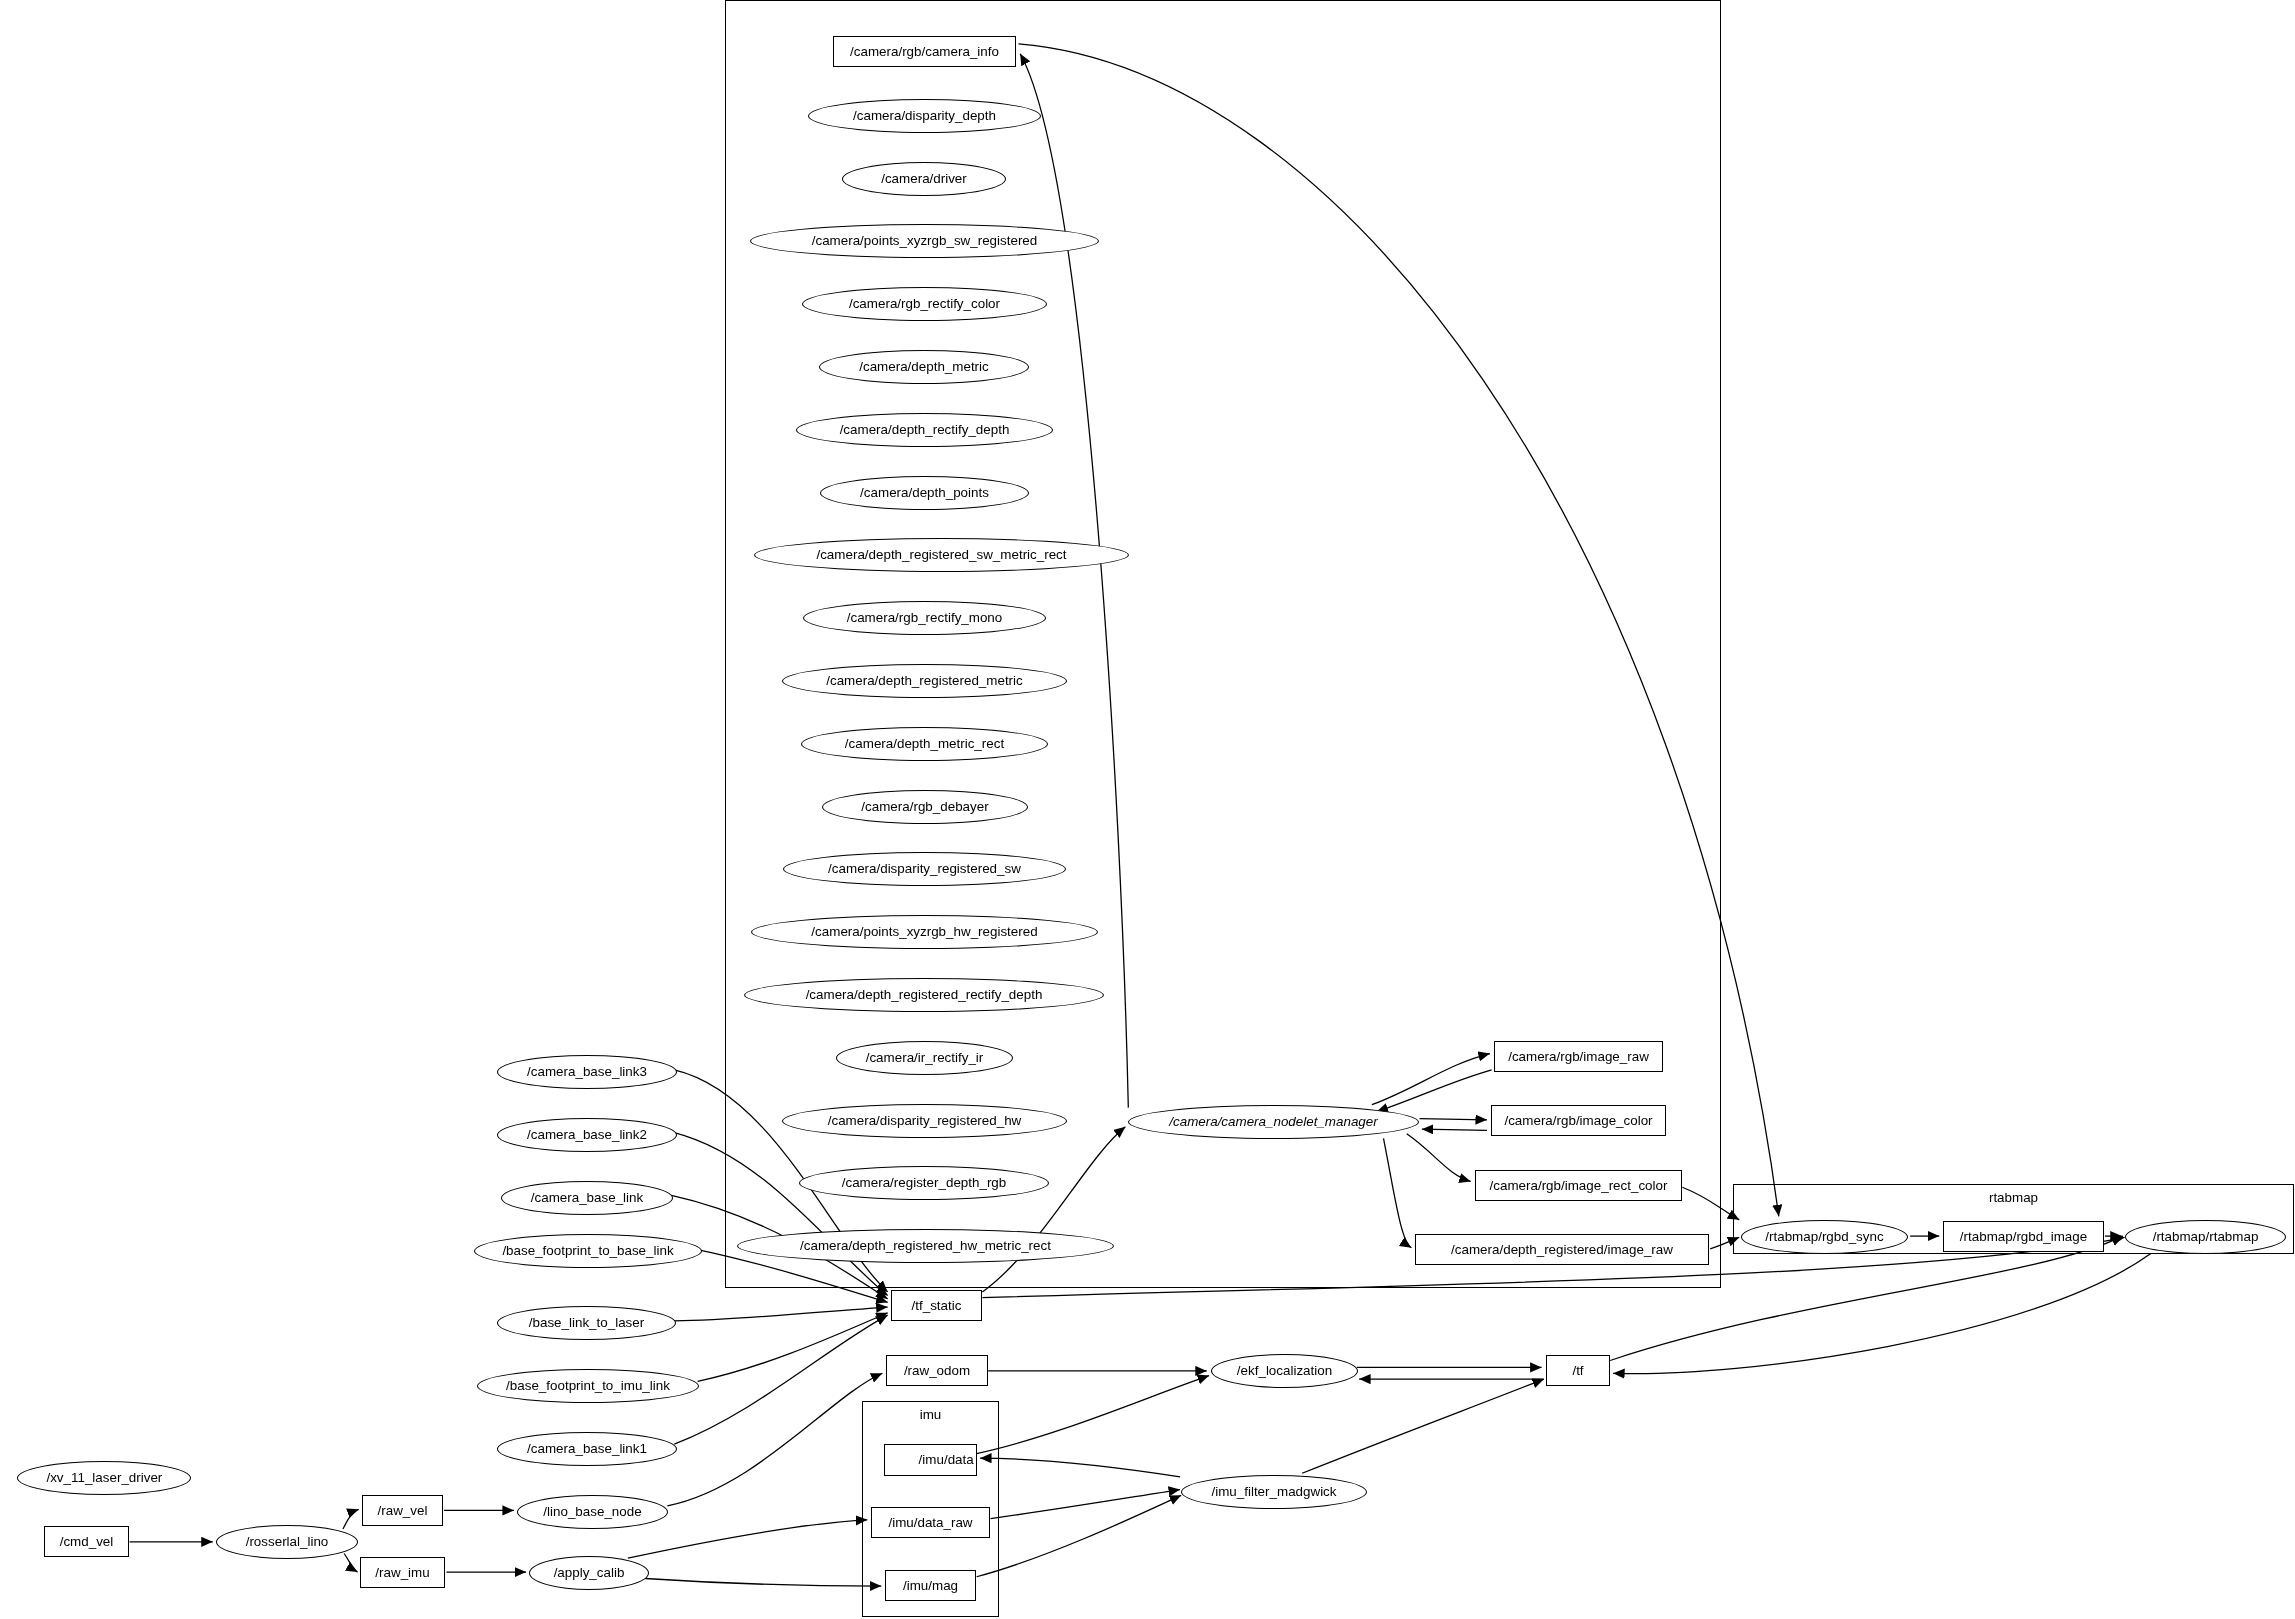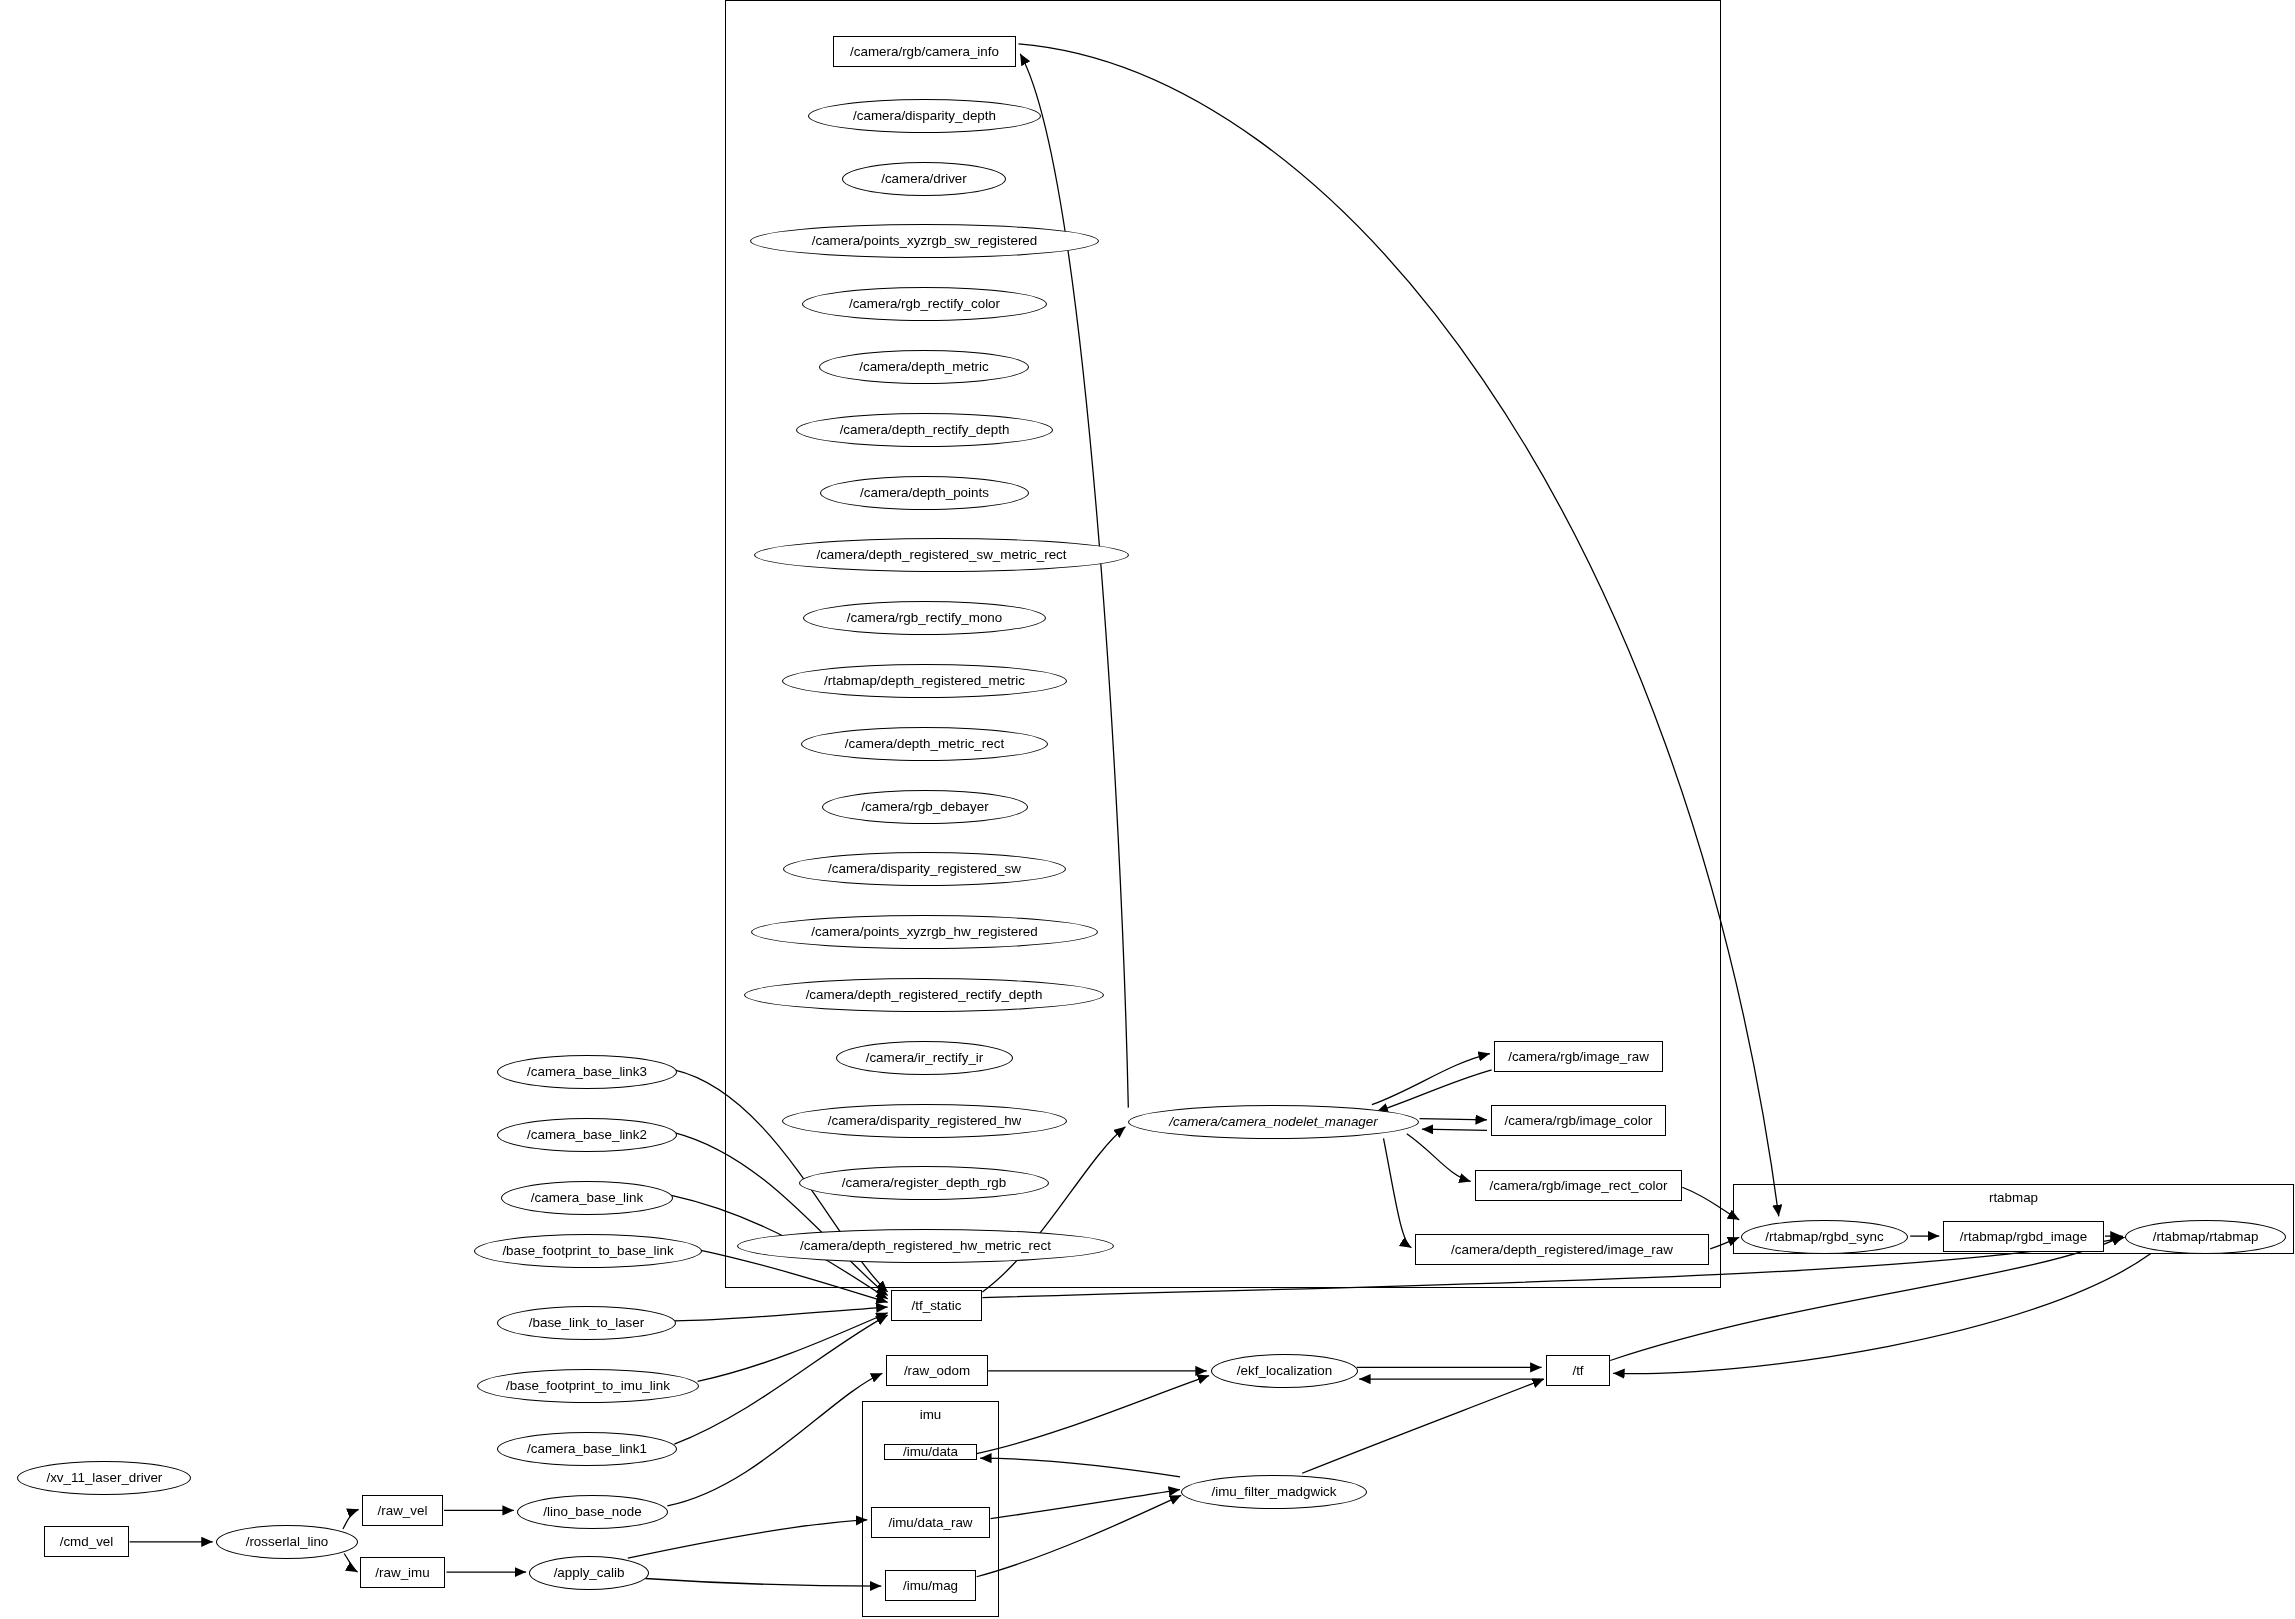--- a/index.html
+++ b/index.html
@@ -178,21 +178,21 @@
   <div class="node ellipse" style="left:820px; top:476px; width:209px; height:34px;">
       <span>/camera/depth_points</span>
     </div>
   <div class="node ellipse" style="left:754px; top:538px; width:375px; height:34px;text-align:right;">
       <span>/camera/depth_registered_sw_metric_rect</span>
     </div>
   <div class="node ellipse" style="left:803px; top:601px; width:243px; height:34px;">
       <span>/camera/rgb_rectify_mono</span>
     </div>
   <div class="node ellipse" style="left:782px; top:664px; width:285px; height:34px;">
-      <span>/rtabmap/depth_registered_metric</span>
+      <span>/camera/depth_registered_metric</span>
     </div>
   <div class="node ellipse" style="left:801px; top:727px; width:247px; height:34px;">
       <span>/camera/depth_metric_rect</span>
     </div>
   <div class="node ellipse" style="left:822px; top:790px; width:206px; height:34px;">
       <span>/camera/rgb_debayer</span>
     </div>
   <div class="node ellipse" style="left:783px; top:852px; width:283px; height:34px;">
       <span>/camera/disparity_registered_sw</span>
     </div>
@@ -272,21 +272,21 @@
   <div class="node box" style="left:886px; top:1355px; width:102px; height:31px;">
       <span>/raw_odom</span>
     </div>
   <div class="node ellipse" style="left:1211px; top:1354px; width:147px; height:34px;">
       <span>/ekf_localization</span>
     </div>
   <div class="node box" style="left:1546px; top:1355px; width:64px; height:31px;">
       <span>/tf</span>
     </div>
 
-  <div class="node box" style="left:884px; top:1444px; width:93px; height:16px;">
+  <div class="node box" style="left:884px; top:1444px; width:93px; height:32px;justify-content:flex-end;">
       <span>/imu/data</span>
     </div>
   <div class="node box" style="left:871px; top:1507px; width:119px; height:31px;">
       <span>/imu/data_raw</span>
     </div>
   <div class="node box" style="left:885px; top:1570px; width:91px; height:31px;">
       <span>/imu/mag</span>
     </div>
   <div class="node ellipse" style="left:1181px; top:1475px; width:186px; height:34px;">
       <span>/imu_filter_madgwick</span>

